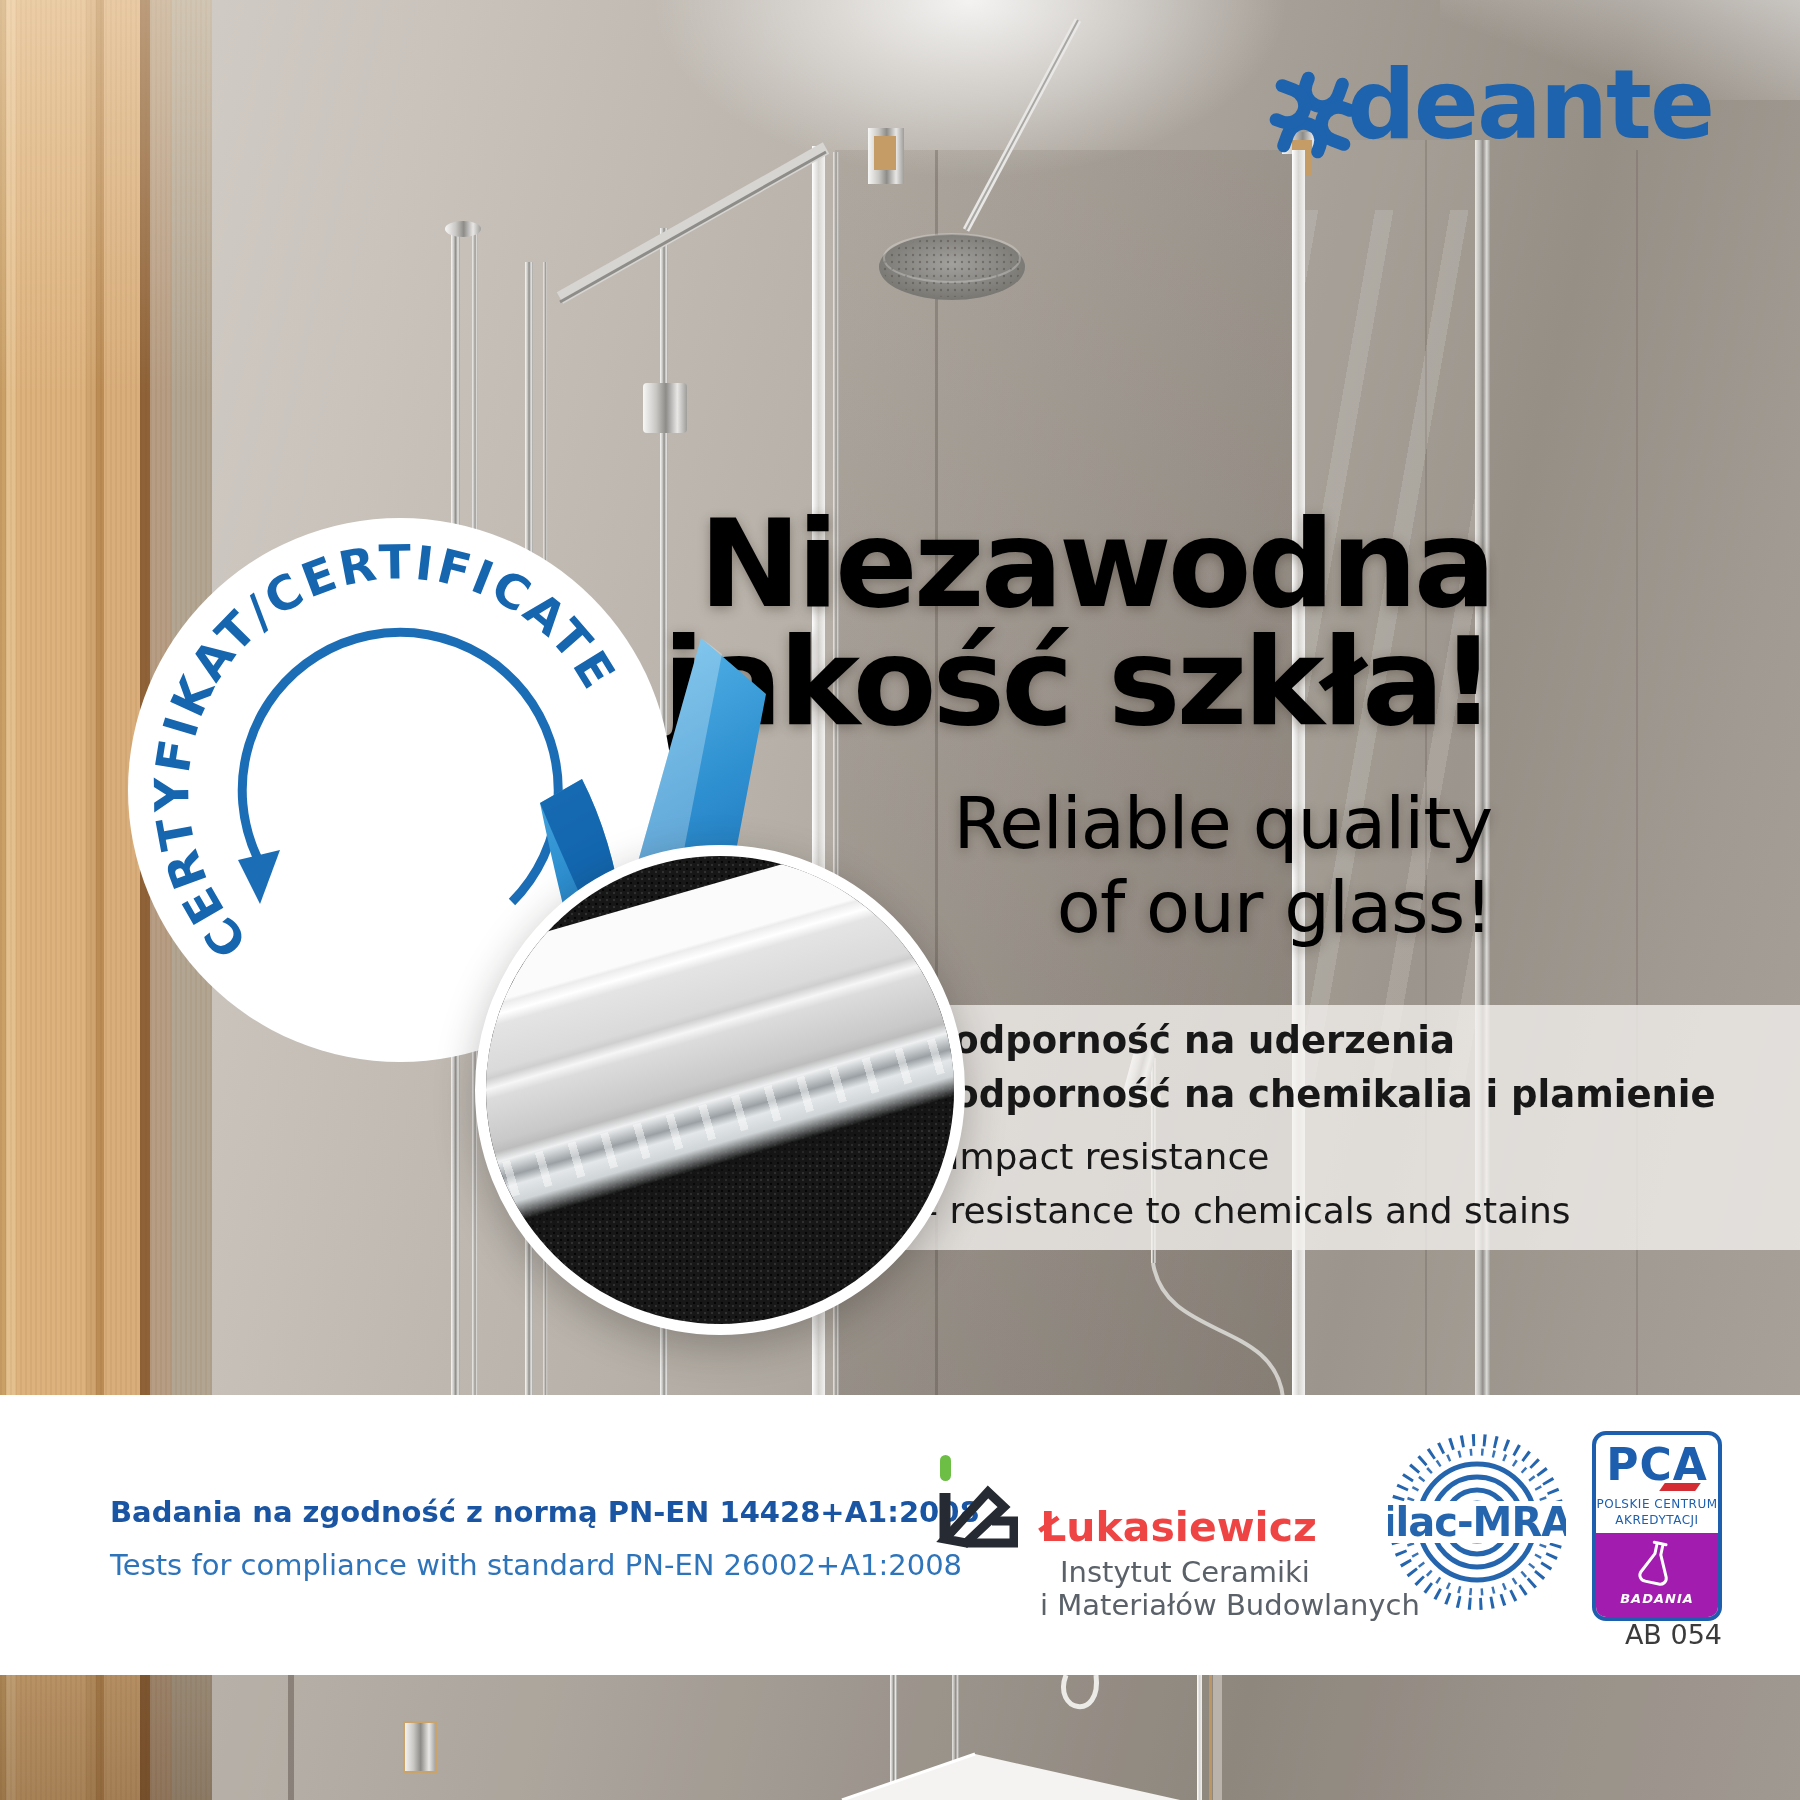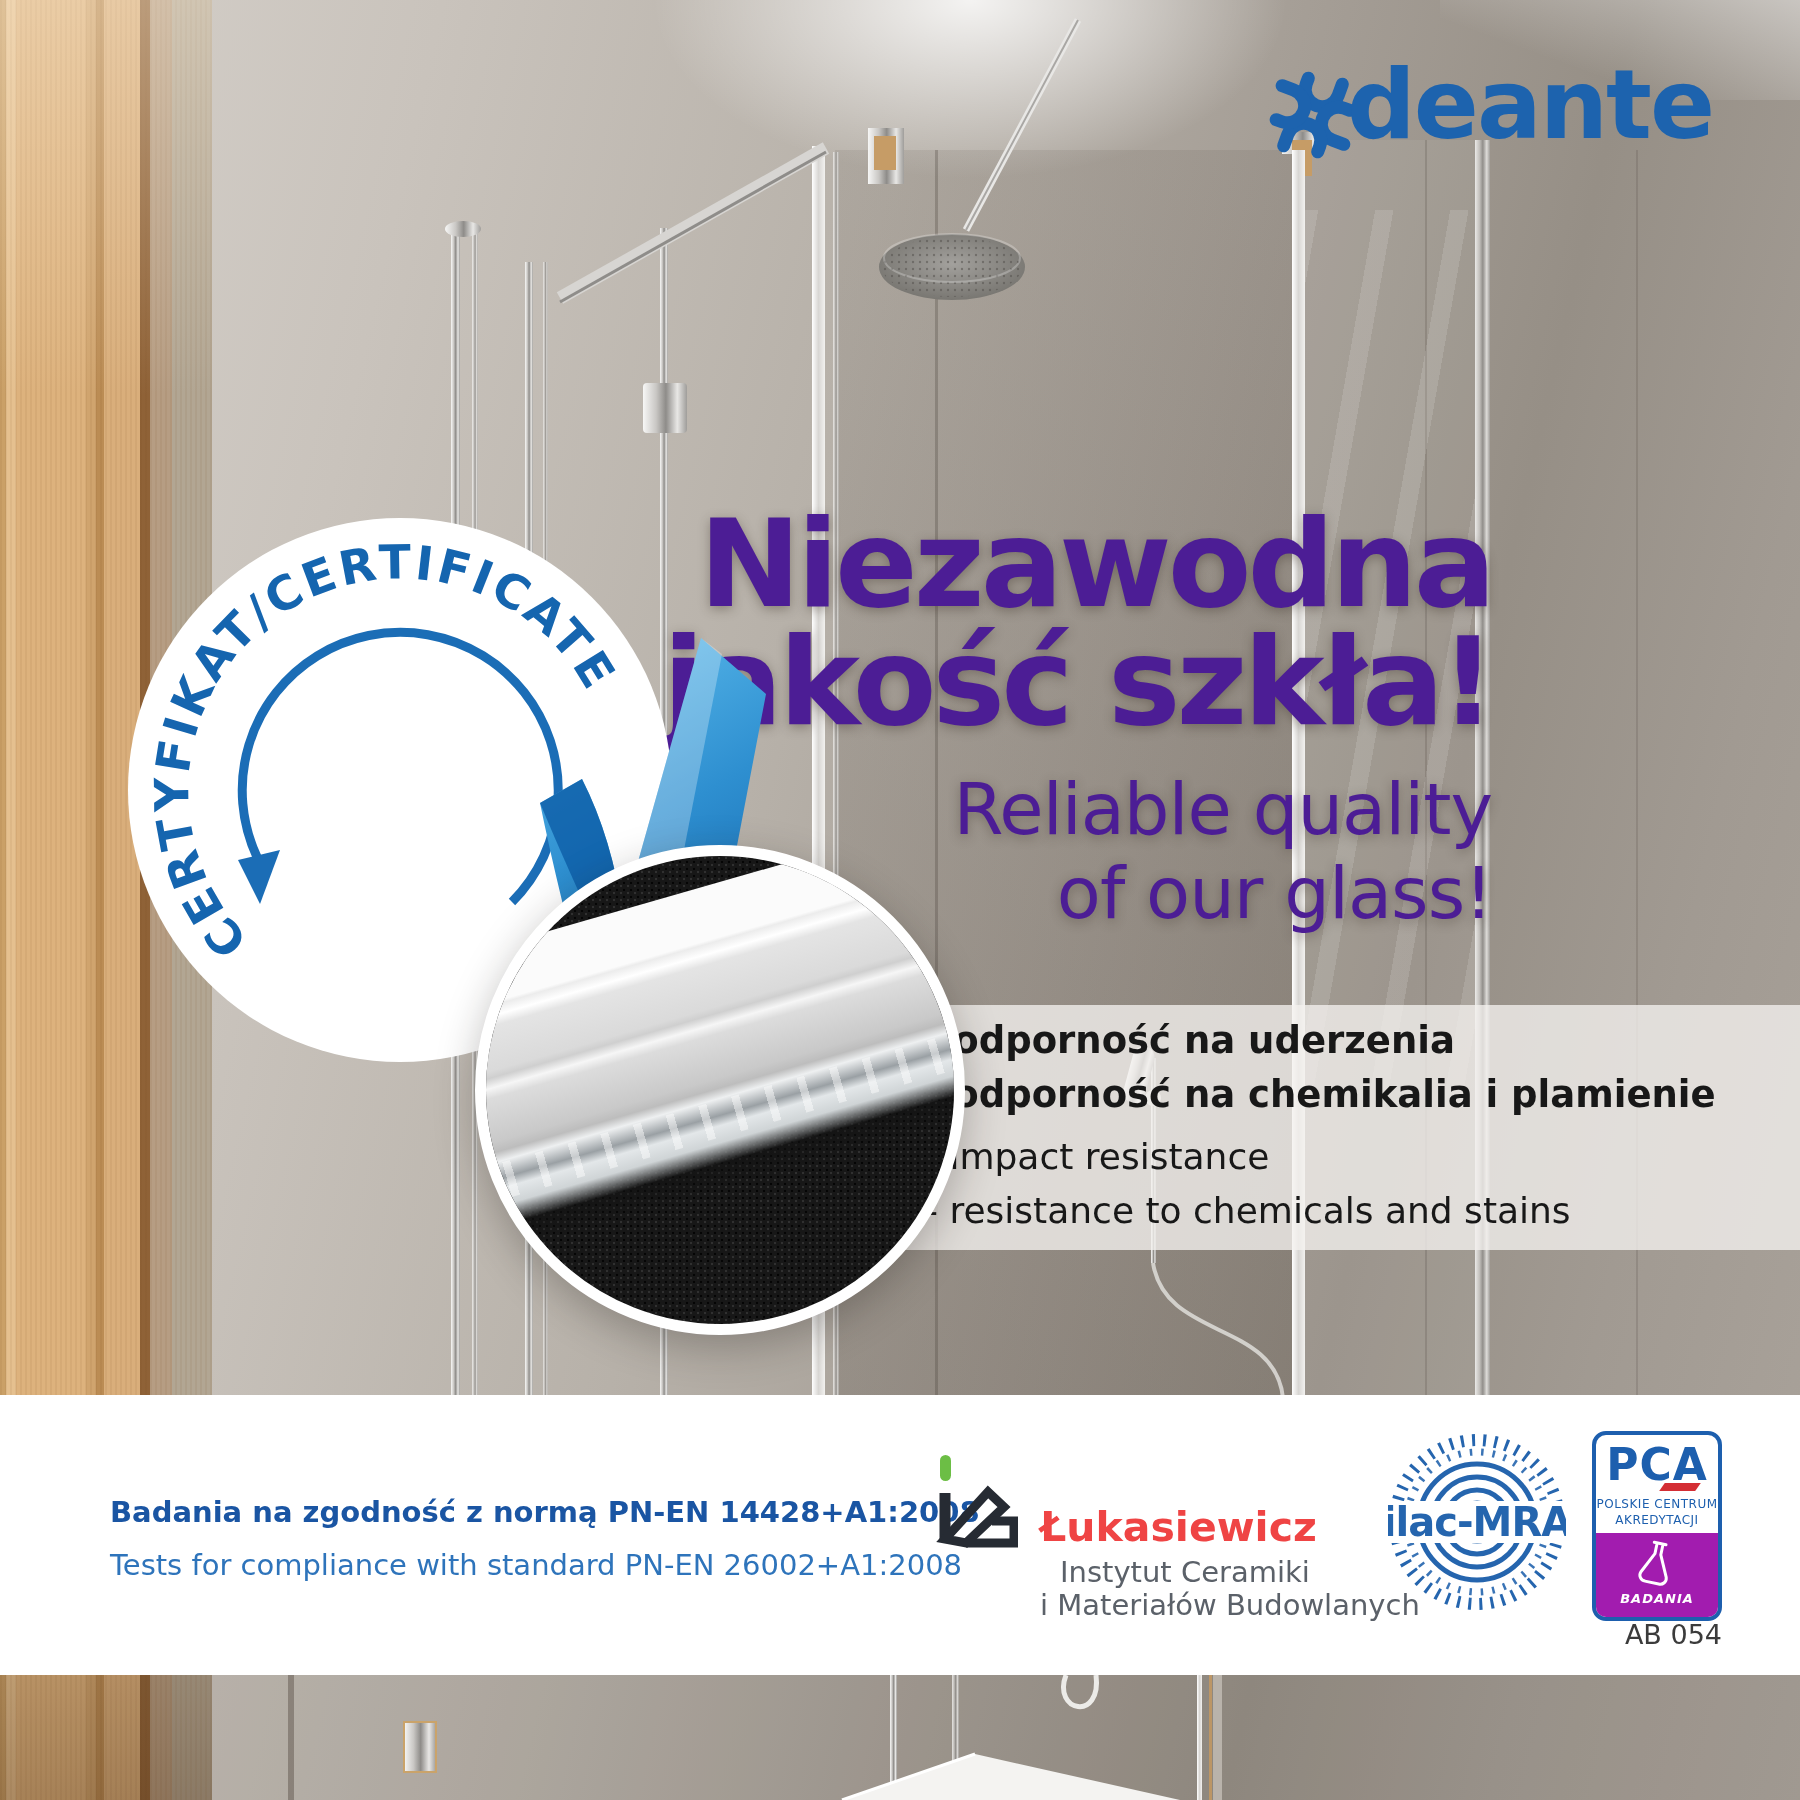--- a/index.html
+++ b/index.html
@@ -21,24 +21,24 @@
      background:repeating-linear-gradient(100deg, rgba(255,255,255,.16) 0 18px, rgba(255,255,255,0) 18px 74px);}
   .wood{left:0;top:0;width:212px;height:1800px;background:
      linear-gradient(180deg, rgba(255,244,226,.40) 0%, rgba(255,244,226,0) 22%),
      linear-gradient(0deg, rgba(75,42,12,.30) 0%, rgba(75,42,12,0) 16%),
      repeating-linear-gradient(90deg, rgba(110,64,20,.07) 0 2px, rgba(0,0,0,0) 2px 5px),
      linear-gradient(90deg,#caa067 0 6px,#e5c08f 6px 16px,#ddb27d 16px 86px,#d0a46e 86px 96px,#bb8c54 96px 104px,#d9ae7b 104px 140px,#8f6237 140px 150px,#b69d83 150px 172px,#b2a693 172px 212px);}
   .under-band-shade{left:0;top:1675px;width:1800px;height:125px;background:rgba(80,70,60,.10);}
   .scene-svg{left:0;top:0;width:1800px;height:1800px;}
 
   
-  .headline{right:308px;top:505px;text-align:right;color:#4c1d95;
+  .headline{right:308px;top:505px;text-align:right;color:#000000;
      text-shadow:0 3px 12px rgba(55,45,35,.38);}
   .h-line{font-weight:bold;font-size:122px;line-height:118px;letter-spacing:-4px;white-space:nowrap;}
-  .sub-block{margin-top:26px;}
+  .sub-block{margin-top:40px;}
   .sub-line{font-size:72px;line-height:84px;letter-spacing:-1px;white-space:nowrap;}
 
   
   .strip{left:885px;top:1005px;width:915px;height:245px;background:rgba(243,241,238,.78);}
   .feat{position:relative;margin-left:40px;color:#181818;white-space:nowrap;line-height:44px;}
   .feat.b{font-weight:bold;font-size:37px;}
   .feat.r{font-size:36px;}
   .mt14{margin-top:14px}.mt10{margin-top:10px}.mt18{margin-top:18px}
 
   

